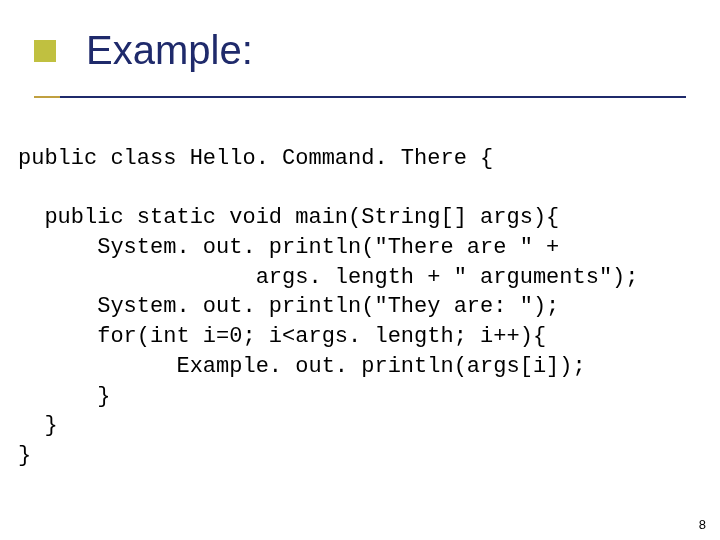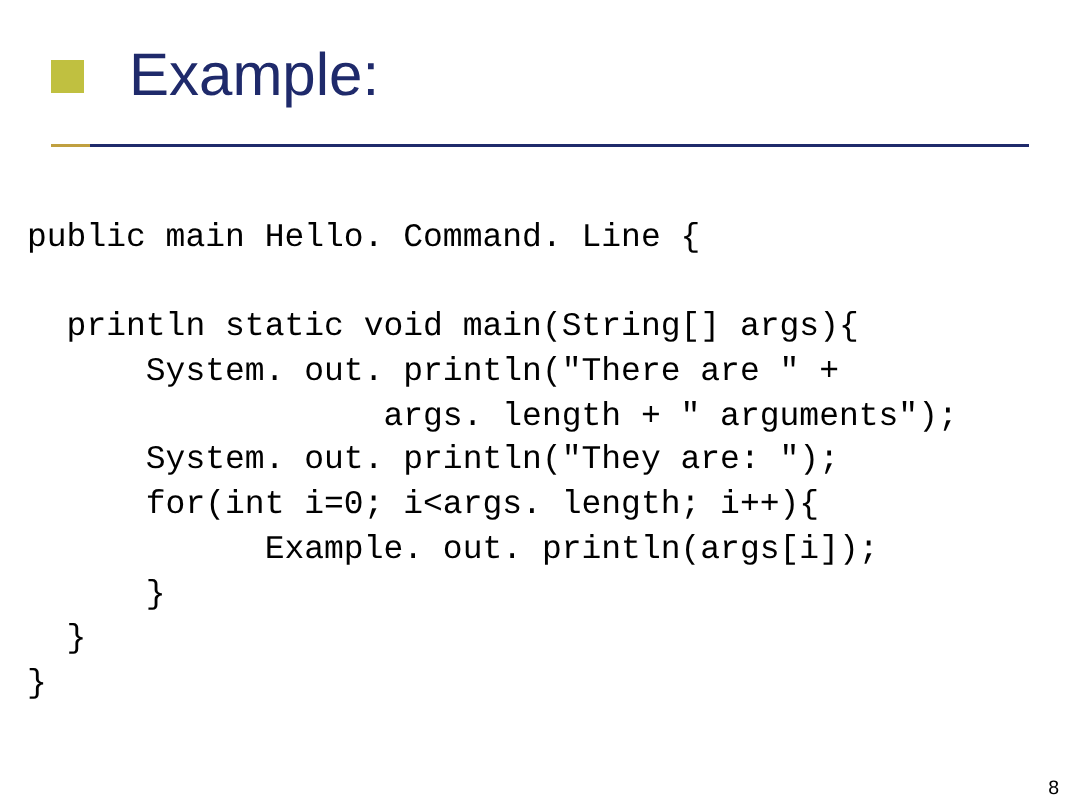--- a/index.html
+++ b/index.html
@@ -83,23 +83,23 @@
 
 <div class="slide">
 
   <div class="title-block">
     <div class="accent-square"></div>
     <div class="title-text">Example:</div>
     <div class="title-underline"></div>
     <div class="title-underline-short"></div>
   </div>
 
-  <div class="code-block"><span>public main Hello. Command. Line {</span>
+  <div class="code-block"><span>public class Hello. Command. There {</span>
 <span></span>
-<span>  println static void main(String[] args){</span>
+<span>  public static void main(String[] args){</span>
 <span>      System. out. println("There are " +</span>
 <span>                  args. length + " arguments");</span>
 <span>      System. out. println("They are: ");</span>
 <span>      for(int i=0; i&lt;args. length; i++){</span>
 <span>            Example. out. println(args[i]);</span>
 <span>      }</span>
 <span>  }</span>
 <span>}</span></div>
 
   <div class="page-number">8</div>

